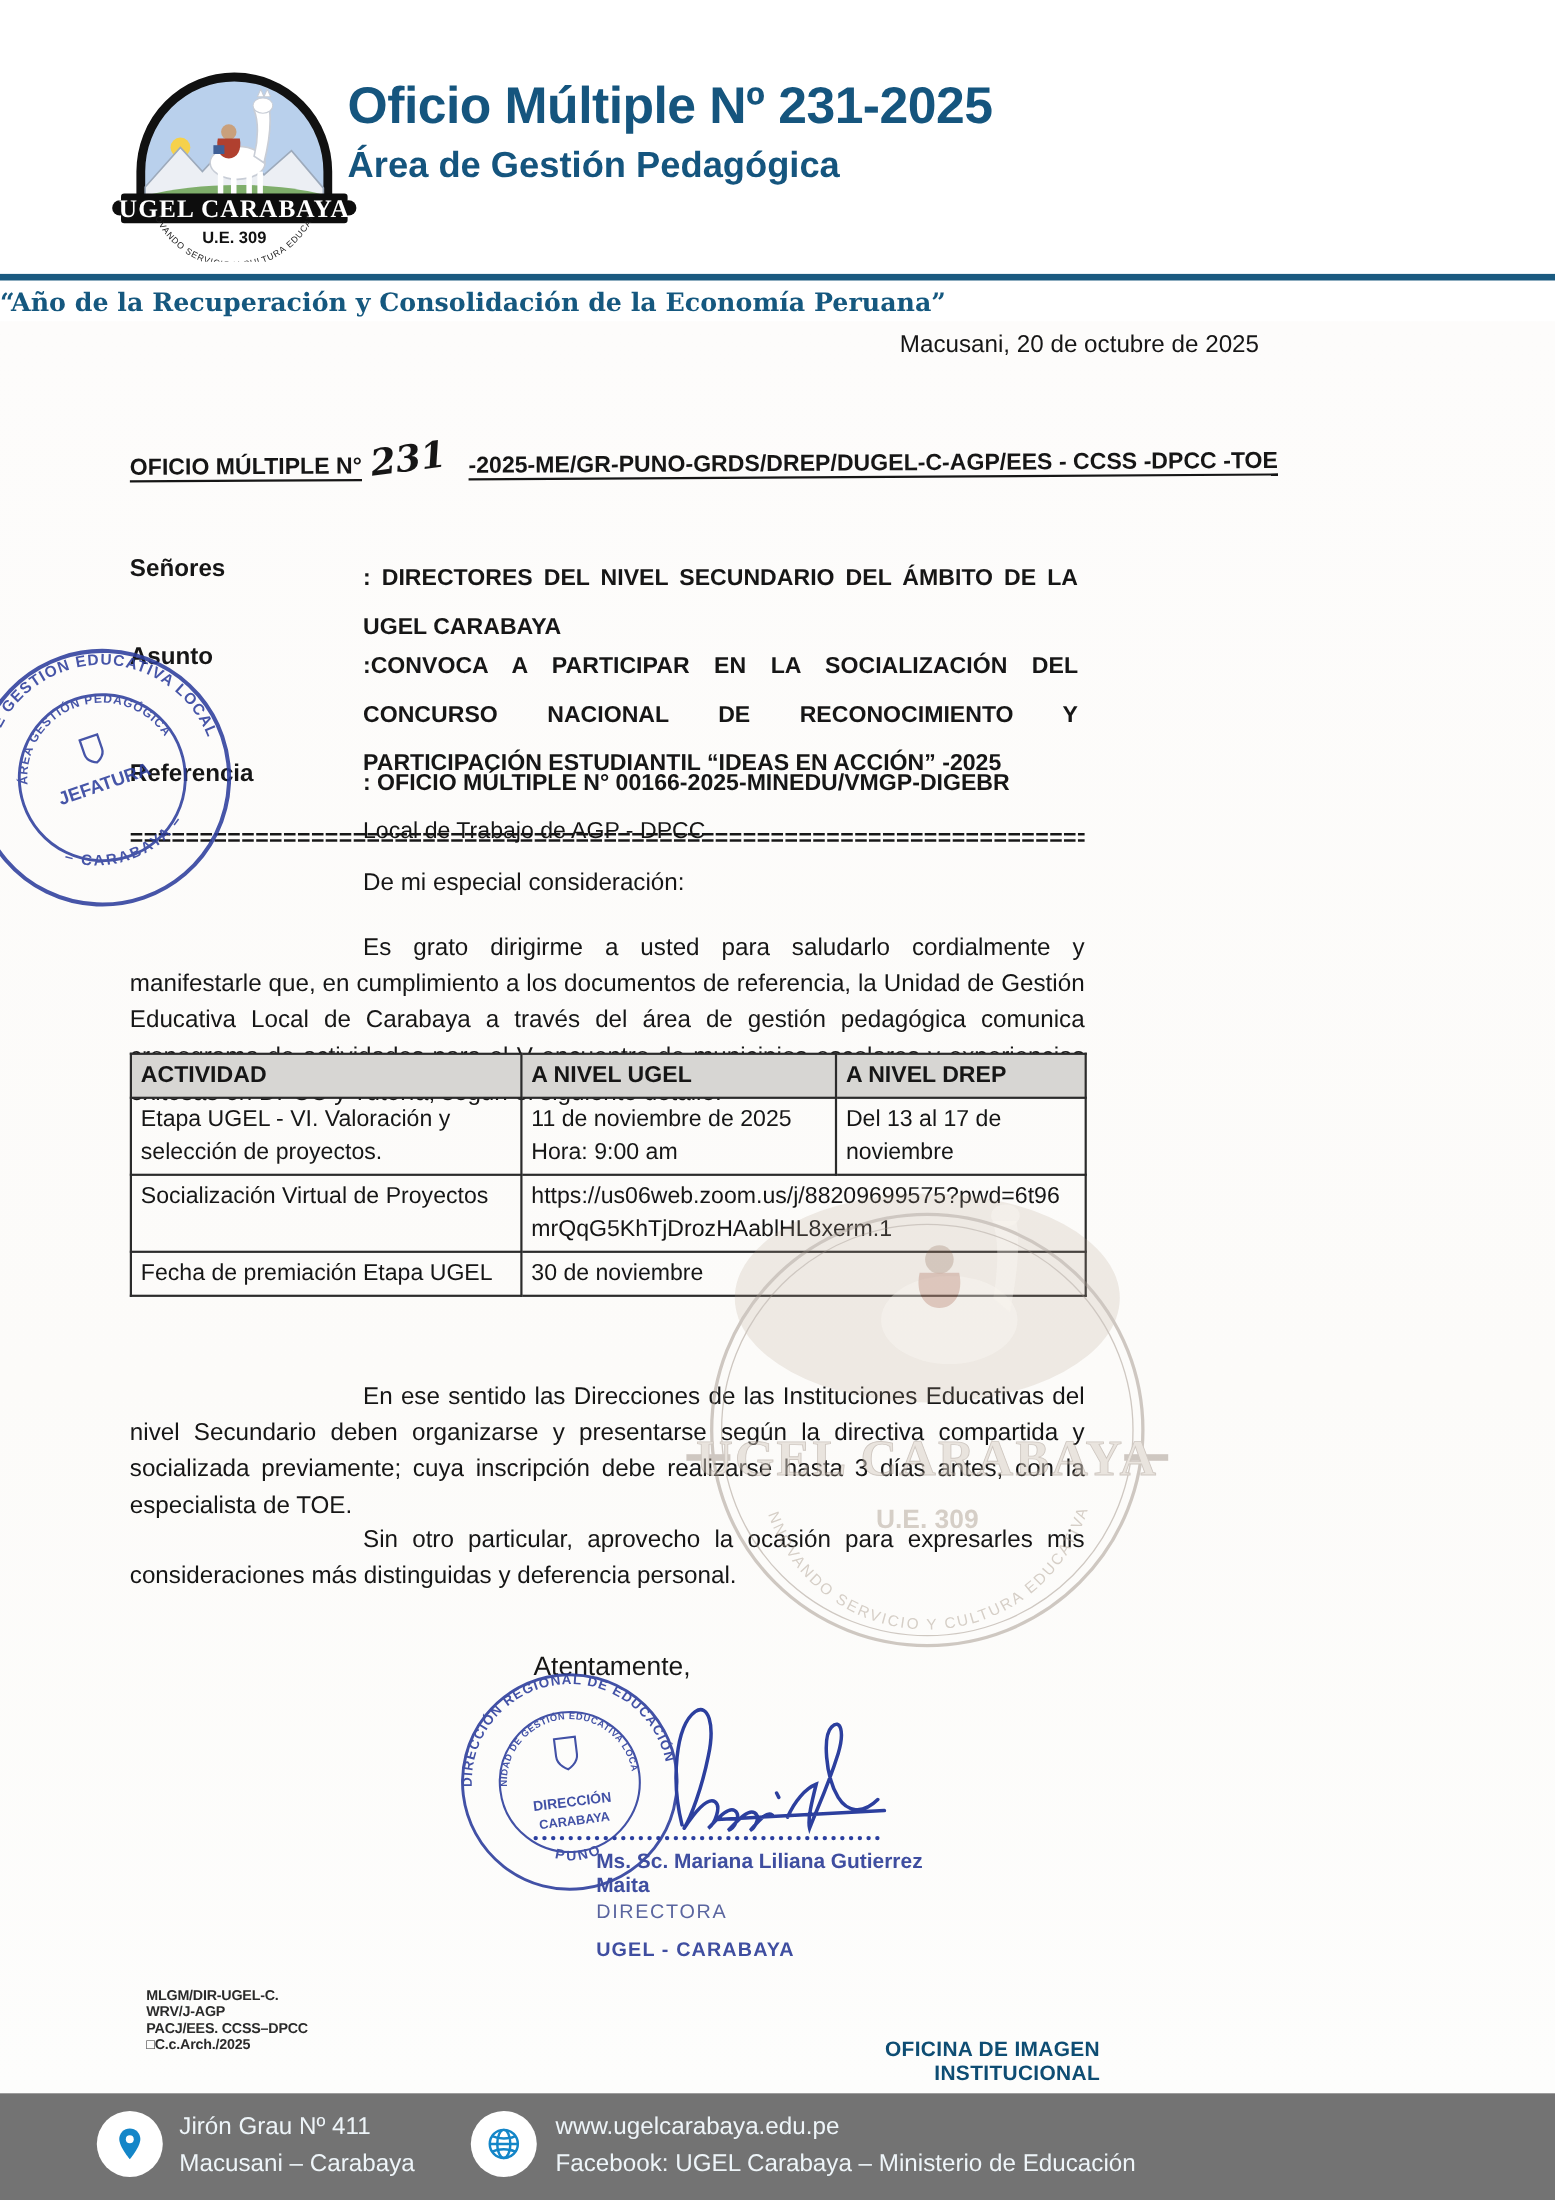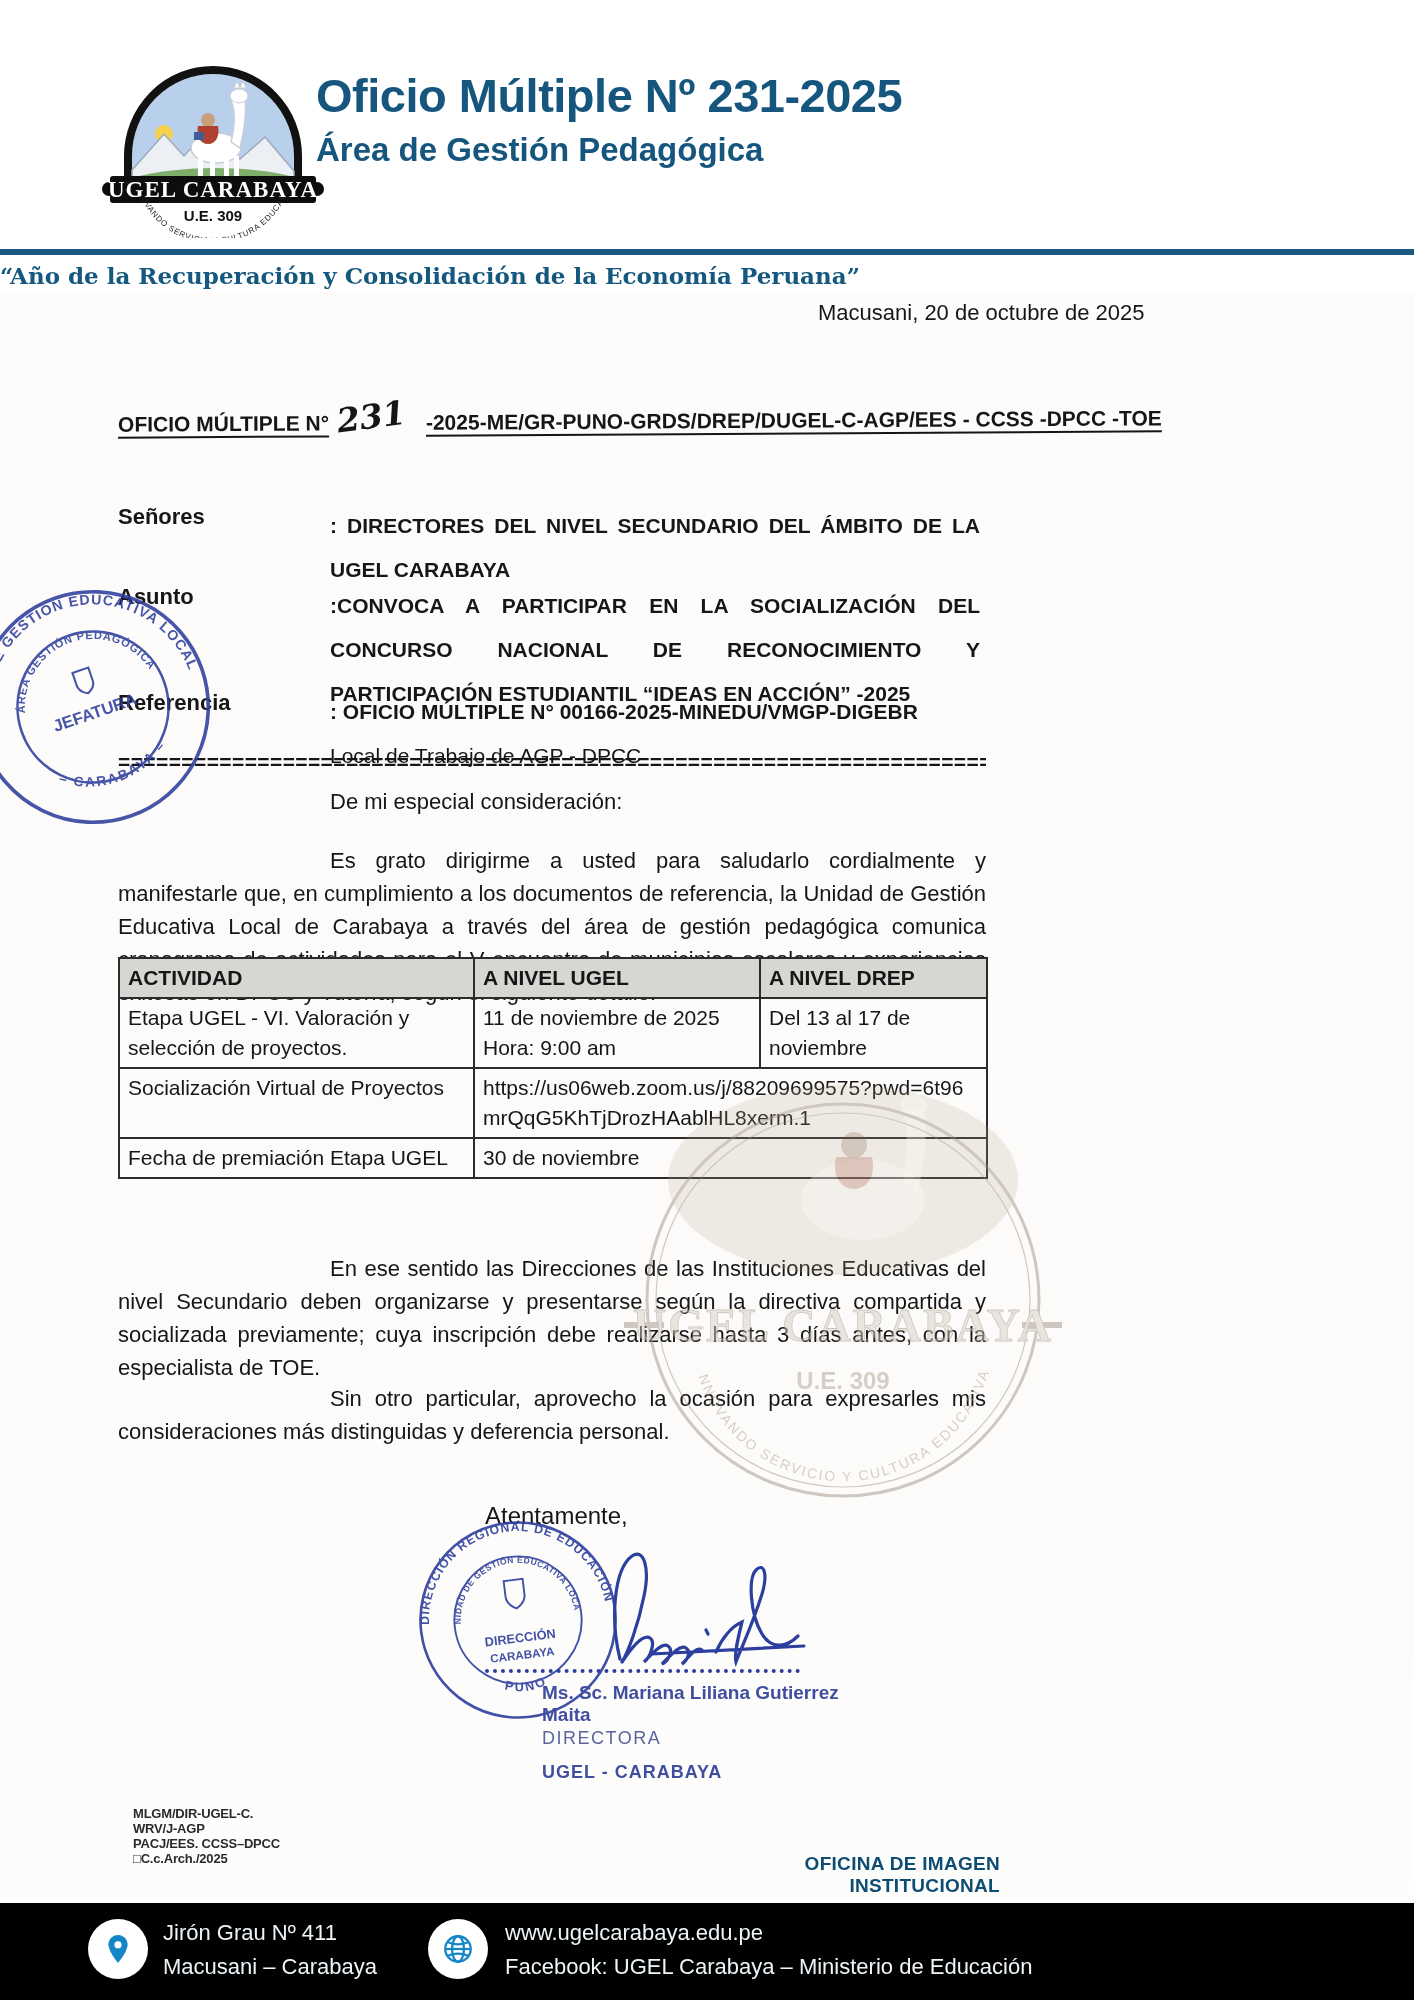--- a/index.html
+++ b/index.html
@@ -61,21 +61,21 @@
 
   
   .footnotes{position:absolute;left:133px;top:1514px;font-size:13px;font-weight:bold;
       line-height:15px;color:#2a2a2a;letter-spacing:-0.2px;}
   .imagen-office{position:absolute;left:660px;top:1561px;width:340px;text-align:right;
       font-size:19px;font-weight:bold;color:#0e4d73;letter-spacing:0.3px;}
   .watermark{position:absolute;left:608px;top:783px;width:470px;height:430px;opacity:0.5;
       pointer-events:none;}
 
   
-  .footer{position:absolute;left:0;top:1903px;width:1414px;height:97px;background:#000000;}
+  .footer{position:absolute;left:0;top:1903px;width:1414px;height:97px;background:#737373;}
   .icon-badge{position:absolute;width:60px;height:60px;border-radius:50%;background:#ffffff;
       display:flex;align-items:center;justify-content:center;}
   .badge-pin{left:88px;top:16px;}
   .badge-globe{left:428px;top:16px;}
   .f-text{position:absolute;color:#eef5f9;font-size:22px;line-height:34px;}
   .f-addr{left:163px;top:13px;}
   .f-web{left:505px;top:13px;}
 </style>
 </head>
 <body>

